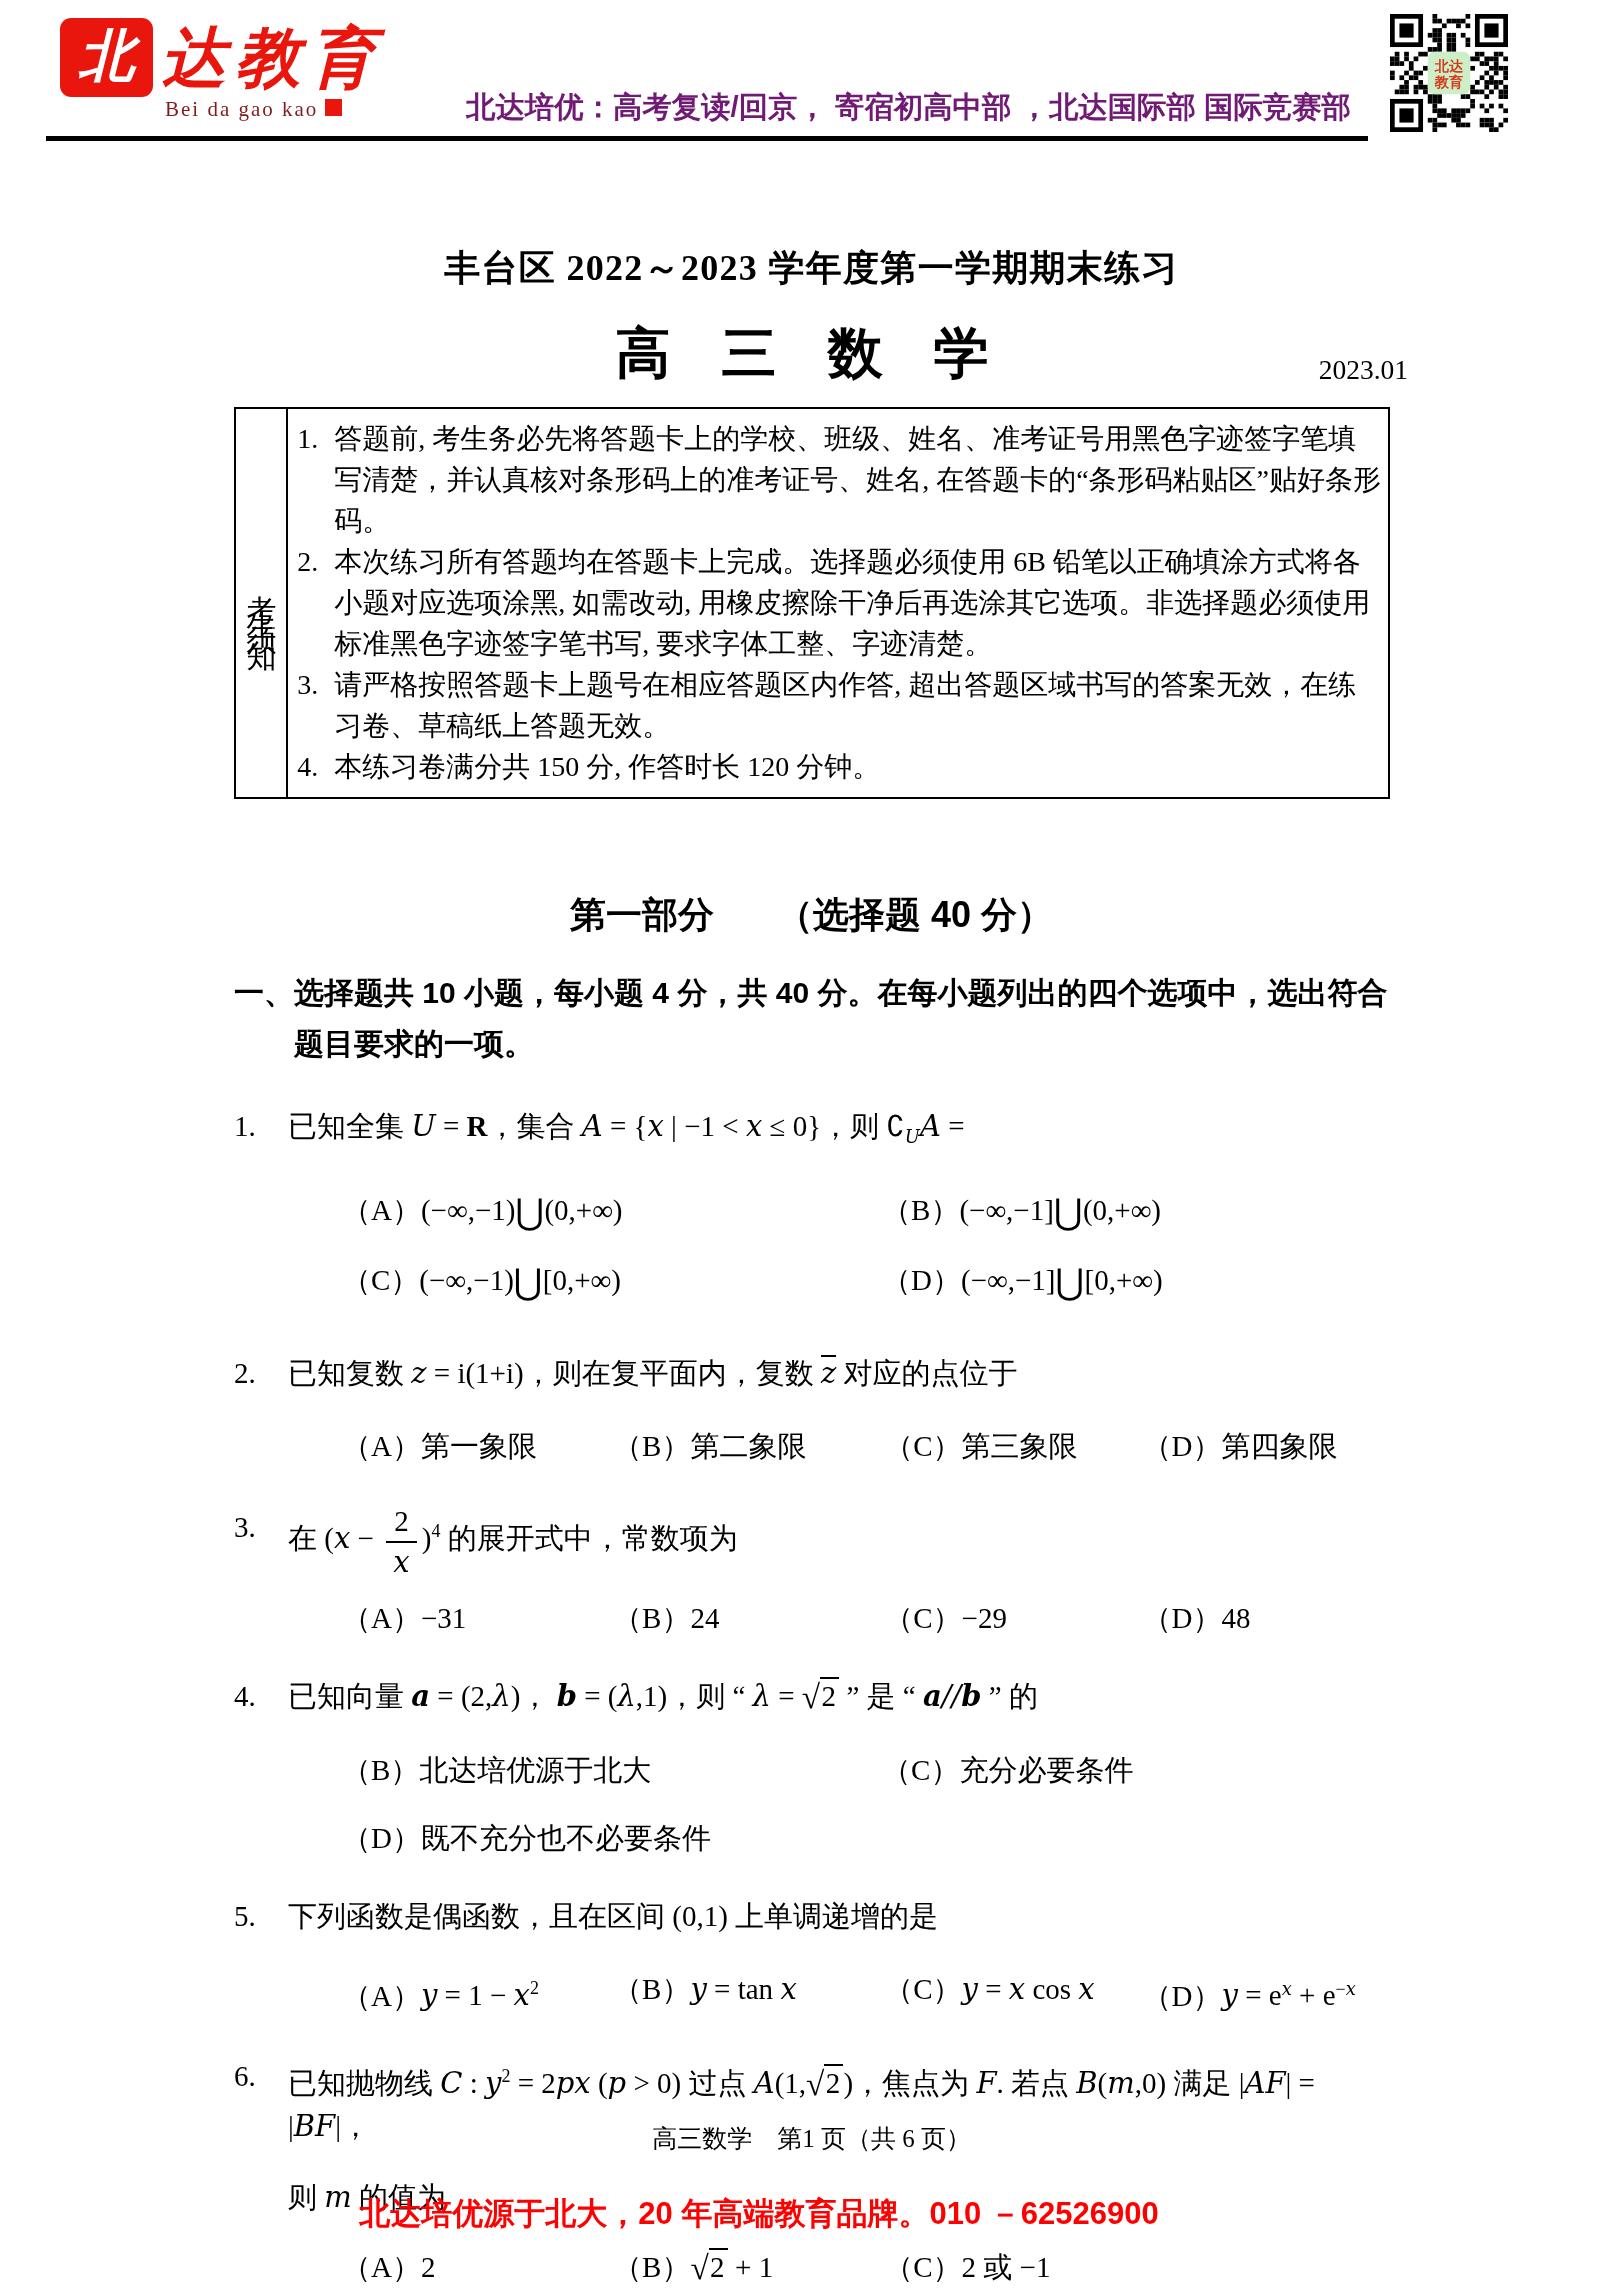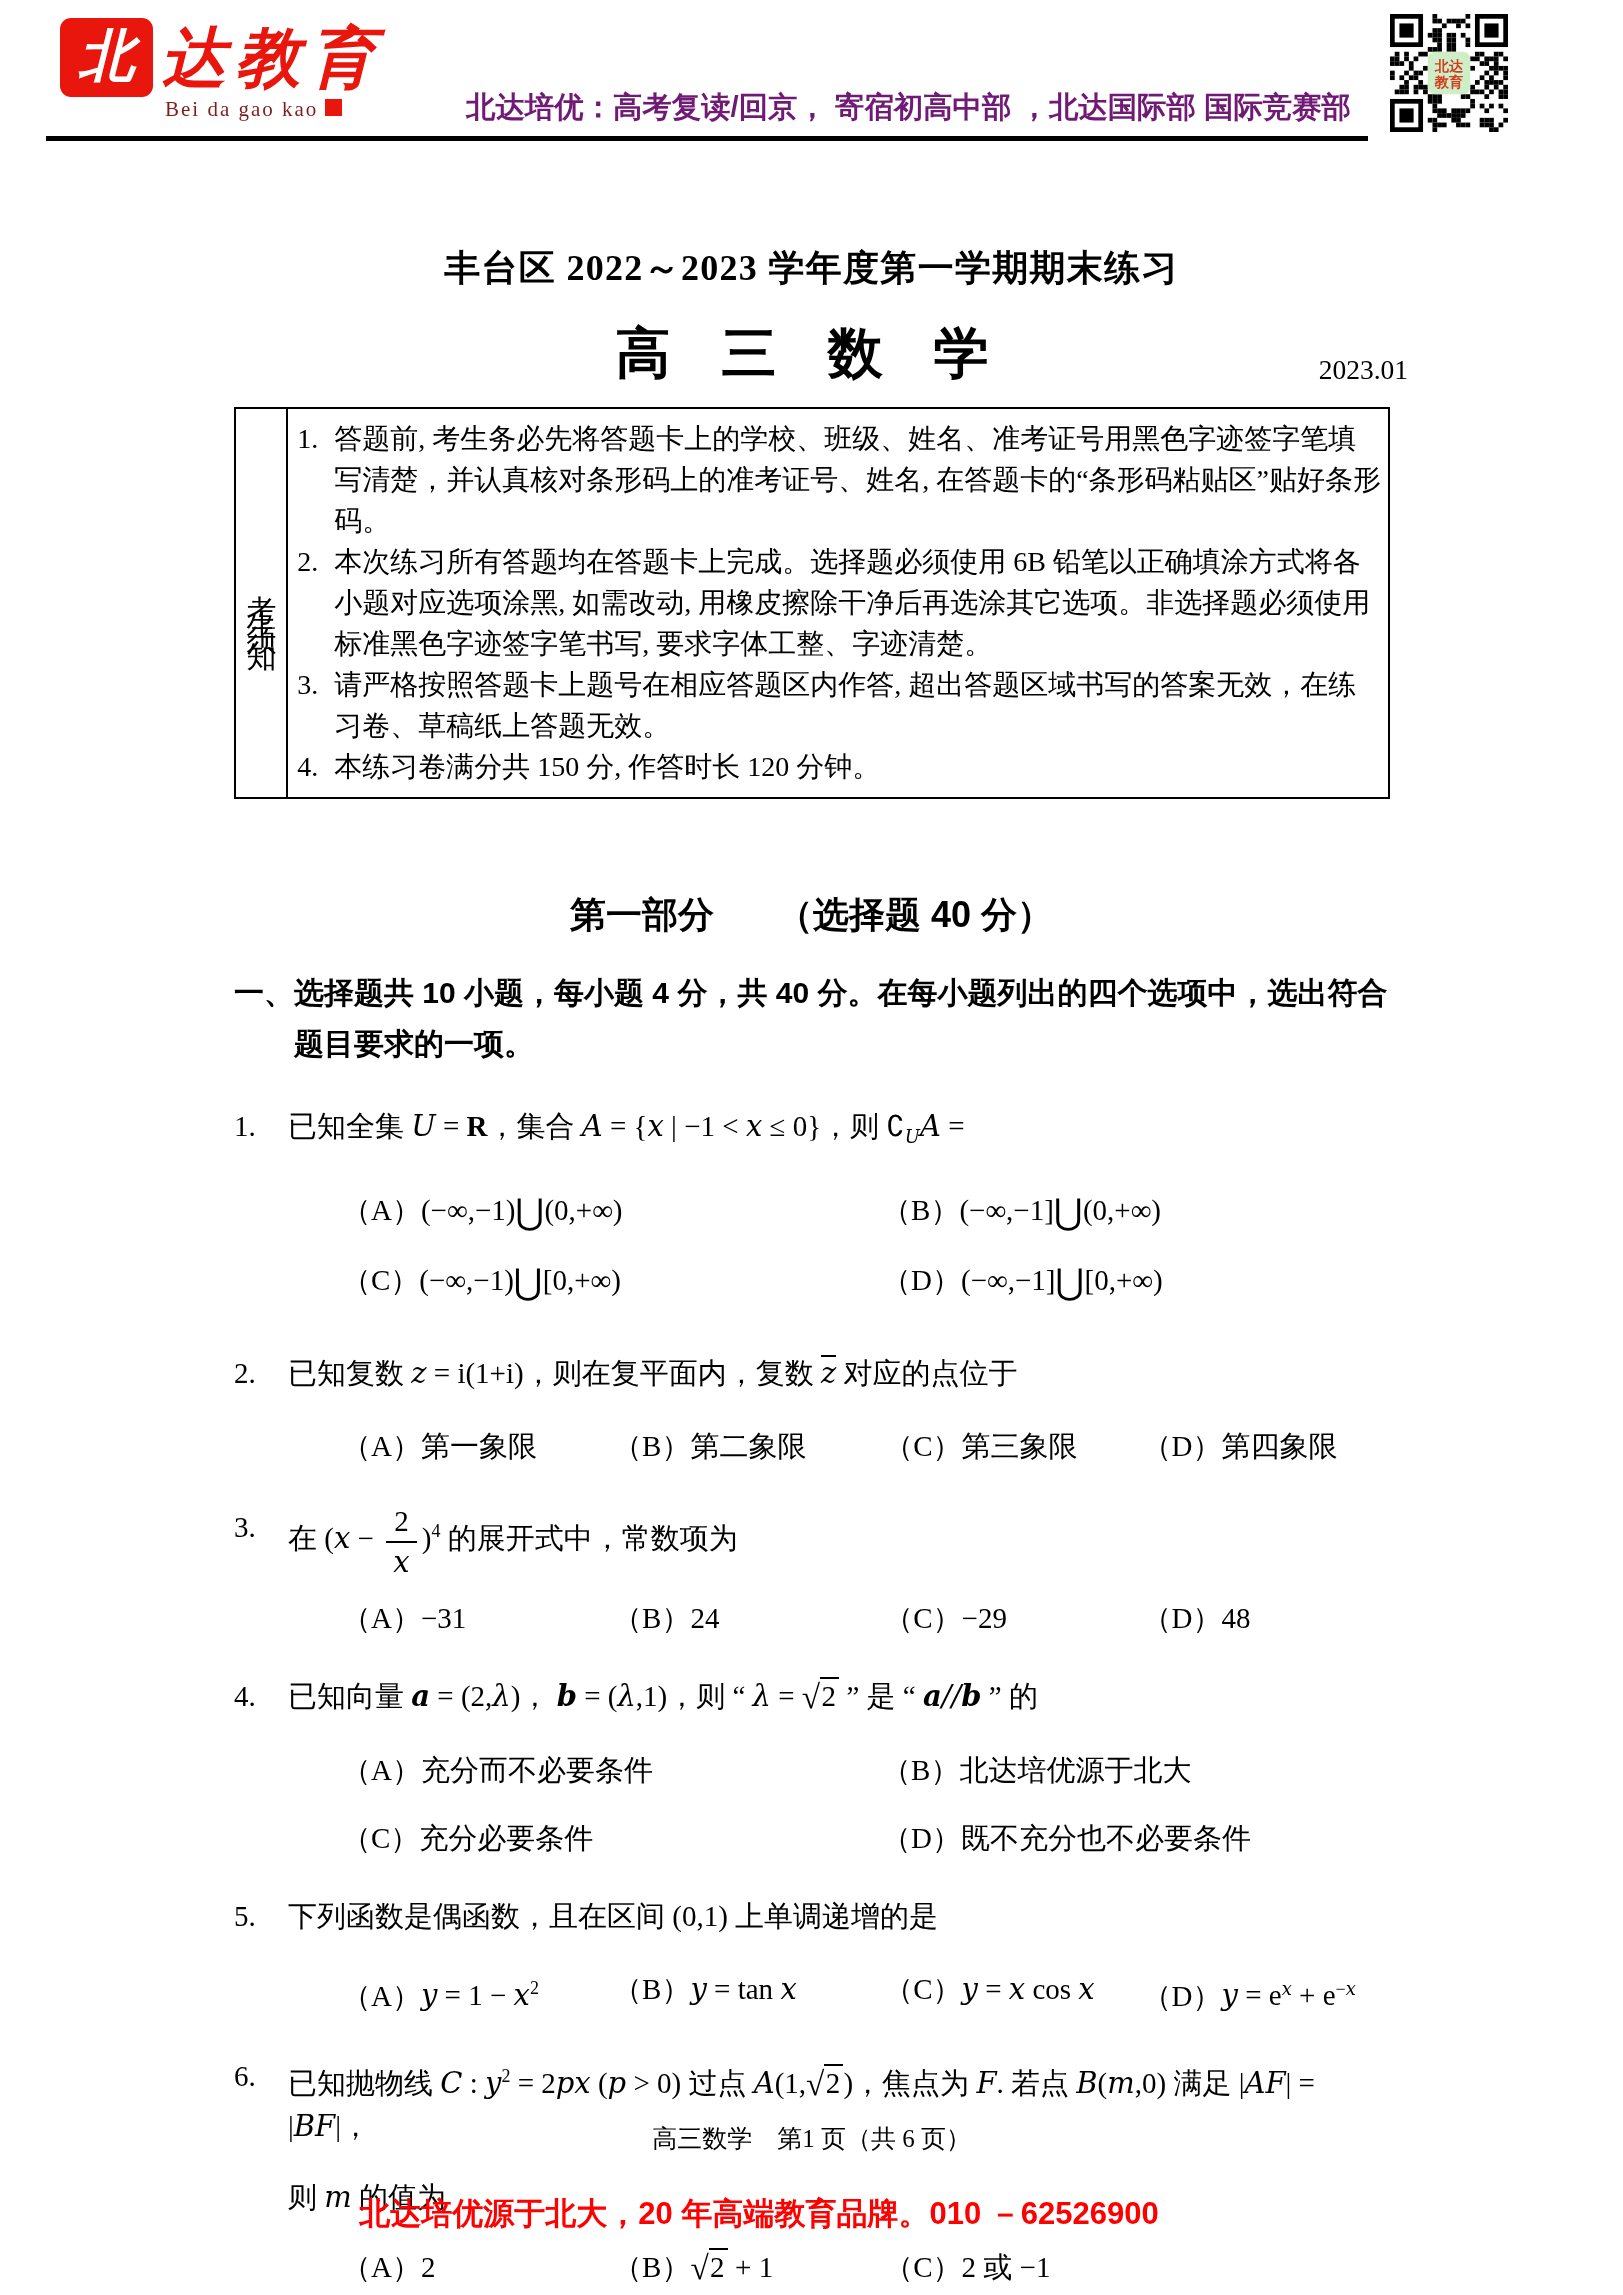--- a/index.html
+++ b/index.html
@@ -388,21 +388,20 @@
           <span class="opt"><span>（D）</span><span>48</span></span>
         </div>
     </div>
   </div>
 
   <div class="q q4">
     <span class="qnum">4.</span>
     <div class="qbody">
       <div class="stem">已知向量 <span class="m-b">a</span> = (2,<span class="m-v">λ</span>)， <span class="m-b">b</span> = (<span class="m-v">λ</span>,1)，则 “ <span class="m-v">λ</span> = <span class="m-sqrt"><span class="rad-sign">√</span><span class="rad-body">2</span></span> ” 是 “ <span class="m-b">a</span><span class="m-v">//</span><span class="m-b">b</span> ” 的</div>
       <div class="opts cols-2">
-          <span class="opt"><span>（A）</span><span>充分而不必要条件</span></span>
           <span class="opt"><span>（B）</span><span>北达培优源于北大</span></span>
           <span class="opt"><span>（C）</span><span>充分必要条件</span></span>
           <span class="opt"><span>（D）</span><span>既不充分也不必要条件</span></span>
         </div>
     </div>
   </div>
 
   <div class="q q5">
     <span class="qnum">5.</span>
     <div class="qbody">

